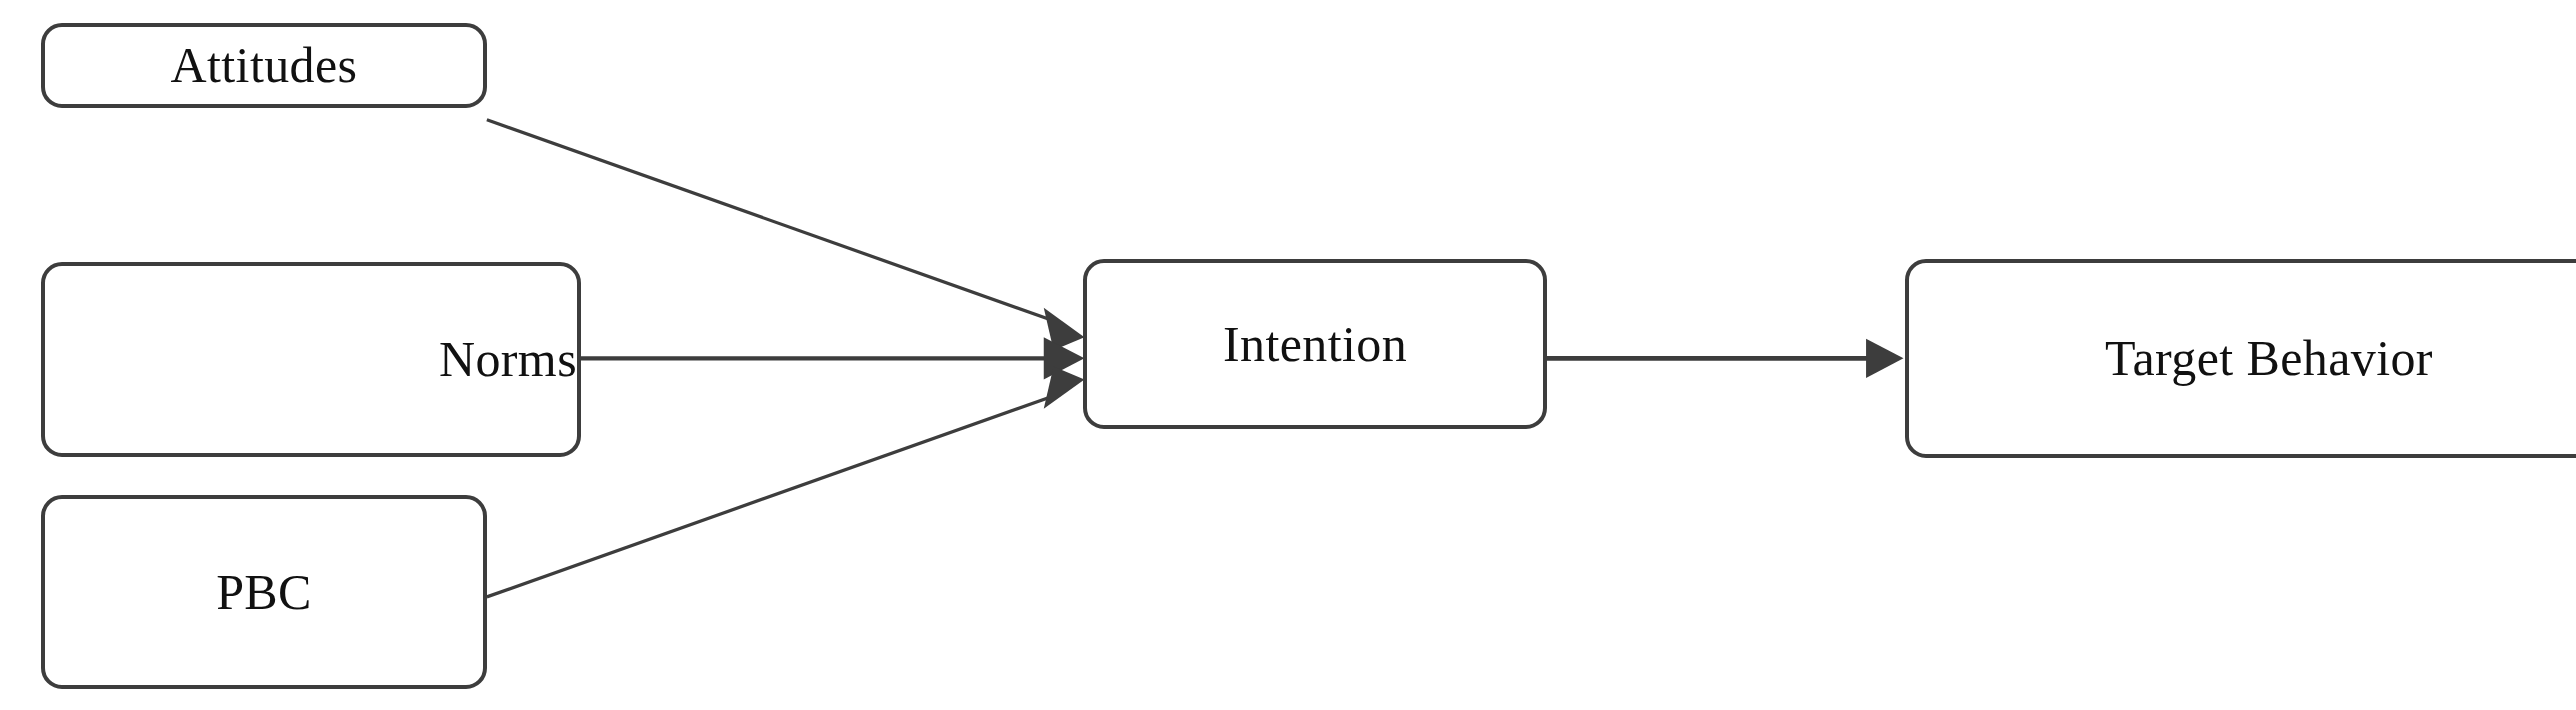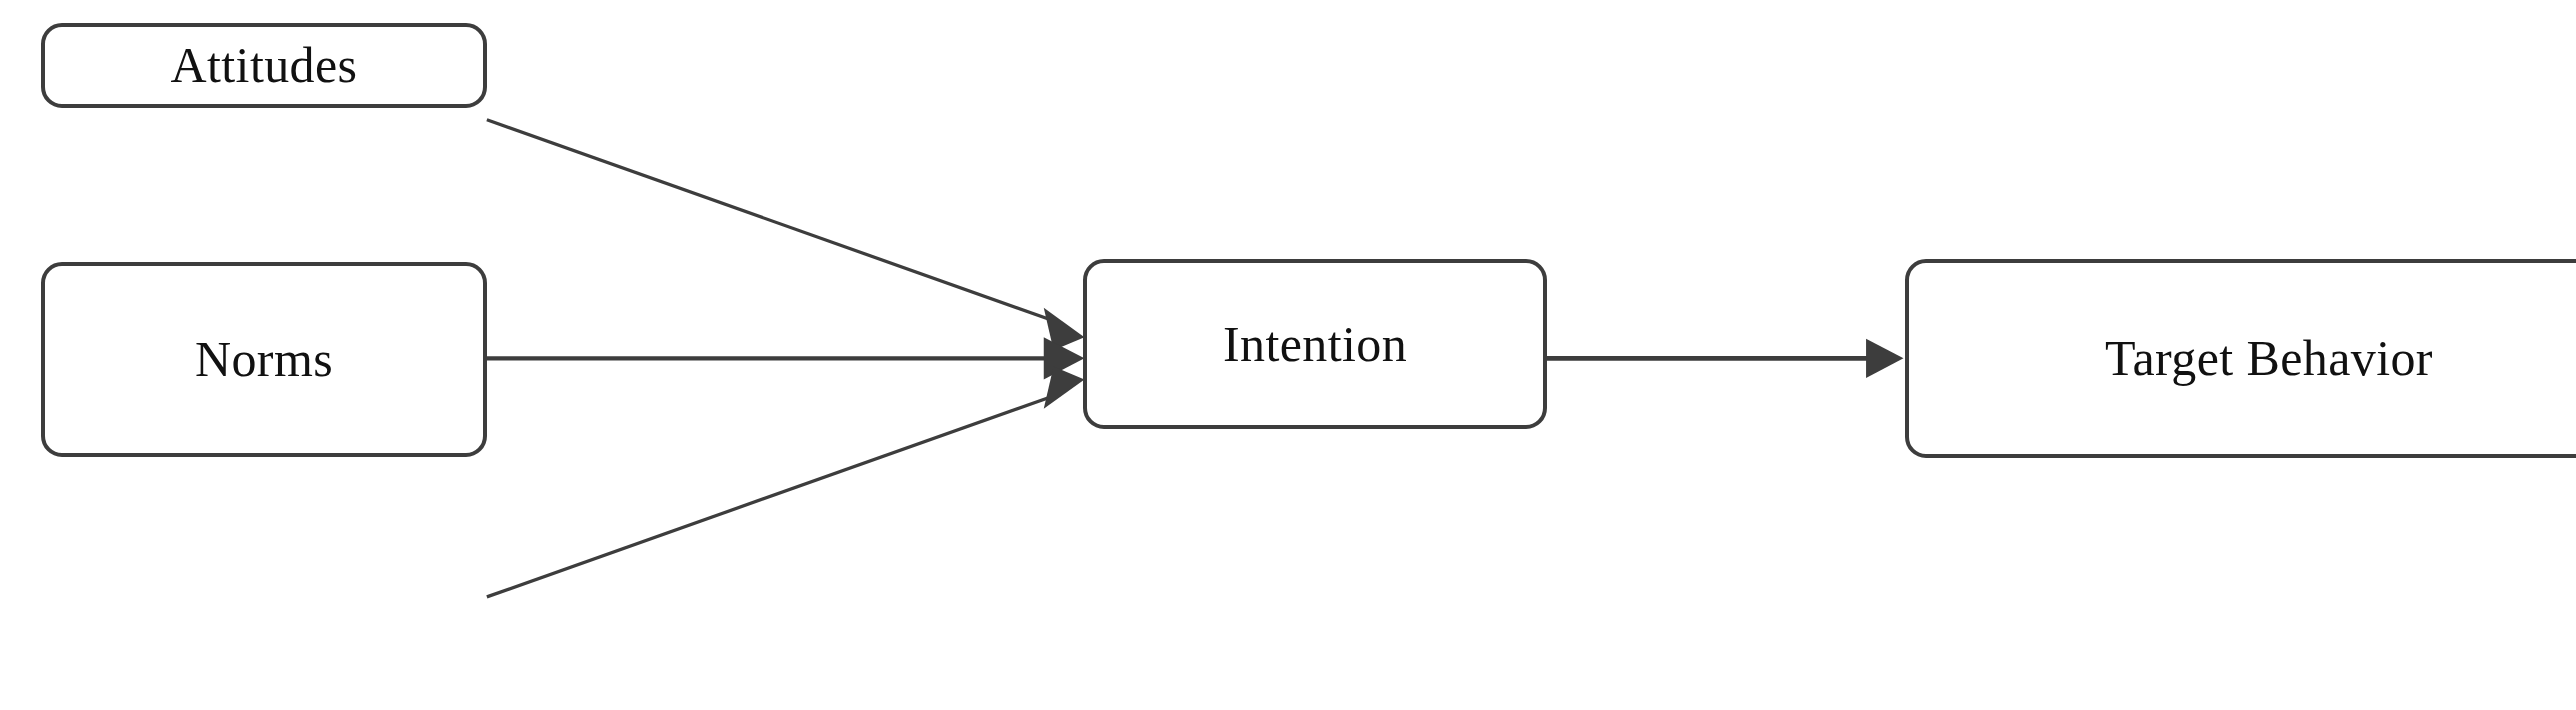--- a/index.html
+++ b/index.html
@@ -38,21 +38,21 @@
   }
   .node-label {
     font-family: "Liberation Serif", "DejaVu Serif", serif;
     color: #111111;
     font-size: 50px;
     line-height: 1.1;
     letter-spacing: 0.4px;
     white-space: nowrap;
   }
   #node-attitudes { left: 41px;   top: 23px;  width: 446px; height: 85px; }
-  #node-norms     { left: 41px;   top: 262px; width: 446px; height: 195px; }
+  #node-norms     { left: 41px;   top: 262px; width: 540px; height: 195px; justify-content: flex-end; }
   #node-pbc       { left: 41px;   top: 495px; width: 446px; height: 194px; }
   #node-intention { left: 1083px; top: 259px; width: 464px; height: 170px; }
   #node-target    { left: 1905px; top: 259px; width: 728px; height: 199px; }
 </style>
 </head>
 <body>
 
 <div id="canvas">
 
   <svg id="edges" viewBox="0 0 3164 873" xmlns="http://www.w3.org/2000/svg">
@@ -79,20 +79,23 @@
   </svg>
 
   <div class="node" id="node-attitudes">
     <span class="node-label">Attitudes</span>
   </div>
 
   <div class="node" id="node-norms">
     <span class="node-label">Norms</span>
   </div>
 
+  <div class="node" id="node-pbc">
+    <span class="node-label">PBC</span>
+  </div>
 
   <div class="node" id="node-intention">
     <span class="node-label">Intention</span>
   </div>
 
   <div class="node" id="node-target">
     <span class="node-label">Target Behavior</span>
   </div>
 
 </div>

